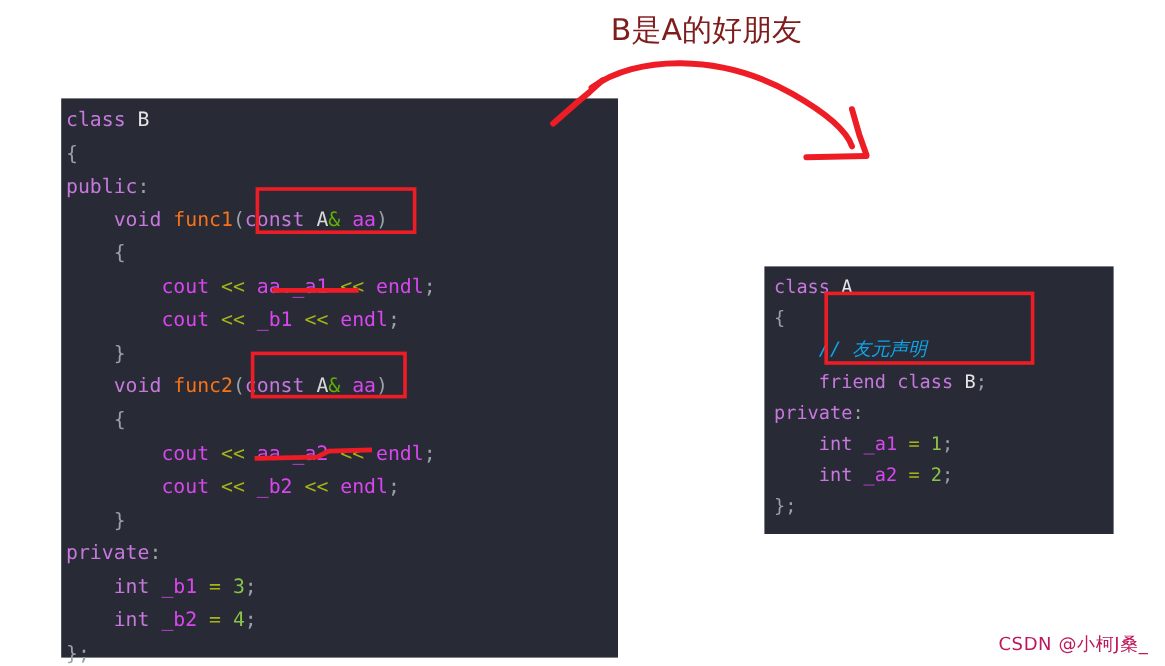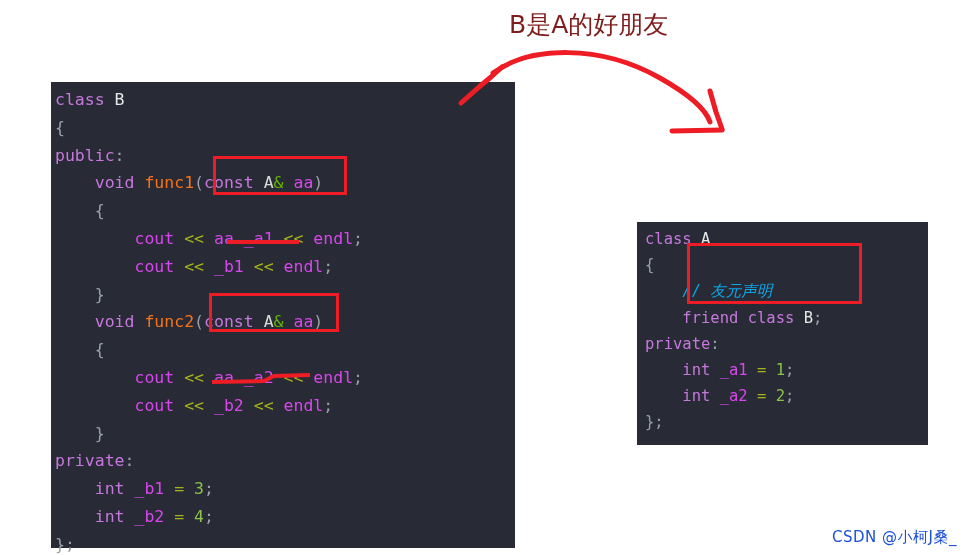--- a/index.html
+++ b/index.html
@@ -105,21 +105,21 @@
   }
   #underline-aa-a2 { left: 212px; top: 368px; width: 100px; height: 18px; }
 
   
   .watermark {
     position: absolute;
     right: 14px;
     bottom: 8px;
     font-family: "DejaVu Sans", sans-serif;
     font-size: 15px;
-    color: #1d4ed8;
+    color: #be185d;
     white-space: nowrap;
     letter-spacing: 0.5px;
   }
 </style>
 </head>
 <body>
 
 <div class="code-panel" id="code-panel-b"><div class="code-line"><span class="k-kw">class</span><span class="k-plain"> </span><span class="k-white">B</span></div><div class="code-line"><span class="k-punct">{</span></div><div class="code-line"><span class="k-kw">public</span><span class="k-punct">:</span></div><div class="code-line"><span class="k-plain">    </span><span class="k-kw">void</span><span class="k-plain"> </span><span class="k-fn">func1</span><span class="k-punct">(</span><span class="k-kw">const</span><span class="k-plain"> </span><span class="k-type">A</span><span class="k-amp">&amp;</span><span class="k-plain"> aa</span><span class="k-punct">)</span></div><div class="code-line"><span class="k-plain">    </span><span class="k-punct">{</span></div><div class="code-line"><span class="k-plain">        </span><span class="k-plain">cout</span><span class="k-plain"> </span><span class="k-op">&lt;&lt;</span><span class="k-plain"> aa._a1 </span><span class="k-op">&lt;&lt;</span><span class="k-plain"> endl</span><span class="k-punct">;</span></div><div class="code-line"><span class="k-plain">        </span><span class="k-plain">cout</span><span class="k-plain"> </span><span class="k-op">&lt;&lt;</span><span class="k-plain"> _b1 </span><span class="k-op">&lt;&lt;</span><span class="k-plain"> endl</span><span class="k-punct">;</span></div><div class="code-line"><span class="k-plain">    </span><span class="k-punct">}</span></div><div class="code-line"><span class="k-plain">    </span><span class="k-kw">void</span><span class="k-plain"> </span><span class="k-fn">func2</span><span class="k-punct">(</span><span class="k-kw">const</span><span class="k-plain"> </span><span class="k-type">A</span><span class="k-amp">&amp;</span><span class="k-plain"> aa</span><span class="k-punct">)</span></div><div class="code-line"><span class="k-plain">    </span><span class="k-punct">{</span></div><div class="code-line"><span class="k-plain">        </span><span class="k-plain">cout</span><span class="k-plain"> </span><span class="k-op">&lt;&lt;</span><span class="k-plain"> aa._a2 </span><span class="k-op">&lt;&lt;</span><span class="k-plain"> endl</span><span class="k-punct">;</span></div><div class="code-line"><span class="k-plain">        </span><span class="k-plain">cout</span><span class="k-plain"> </span><span class="k-op">&lt;&lt;</span><span class="k-plain"> _b2 </span><span class="k-op">&lt;&lt;</span><span class="k-plain"> endl</span><span class="k-punct">;</span></div><div class="code-line"><span class="k-plain">    </span><span class="k-punct">}</span></div><div class="code-line"><span class="k-kw">private</span><span class="k-punct">:</span></div><div class="code-line"><span class="k-plain">    </span><span class="k-kw">int</span><span class="k-plain"> _b1 </span><span class="k-op">=</span><span class="k-plain"> </span><span class="k-num">3</span><span class="k-punct">;</span></div><div class="code-line"><span class="k-plain">    </span><span class="k-kw">int</span><span class="k-plain"> _b2 </span><span class="k-op">=</span><span class="k-plain"> </span><span class="k-num">4</span><span class="k-punct">;</span></div><div class="code-line"><span class="k-punct">};</span></div></div>
 
 <div class="code-panel" id="code-panel-a"><div class="code-line"><span class="k-kw">class</span><span class="k-plain"> </span><span class="k-white">A</span></div><div class="code-line"><span class="k-punct">{</span></div><div class="code-line"><span class="k-plain">    </span><span class="k-comment">// 友元声明</span></div><div class="code-line"><span class="k-plain">    </span><span class="k-kw">friend</span><span class="k-plain"> </span><span class="k-kw">class</span><span class="k-plain"> </span><span class="k-white">B</span><span class="k-punct">;</span></div><div class="code-line"><span class="k-kw">private</span><span class="k-punct">:</span></div><div class="code-line"><span class="k-plain">    </span><span class="k-kw">int</span><span class="k-plain"> _a1 </span><span class="k-op">=</span><span class="k-plain"> </span><span class="k-num">1</span><span class="k-punct">;</span></div><div class="code-line"><span class="k-plain">    </span><span class="k-kw">int</span><span class="k-plain"> _a2 </span><span class="k-op">=</span><span class="k-plain"> </span><span class="k-num">2</span><span class="k-punct">;</span></div><div class="code-line"><span class="k-punct">};</span></div></div>

